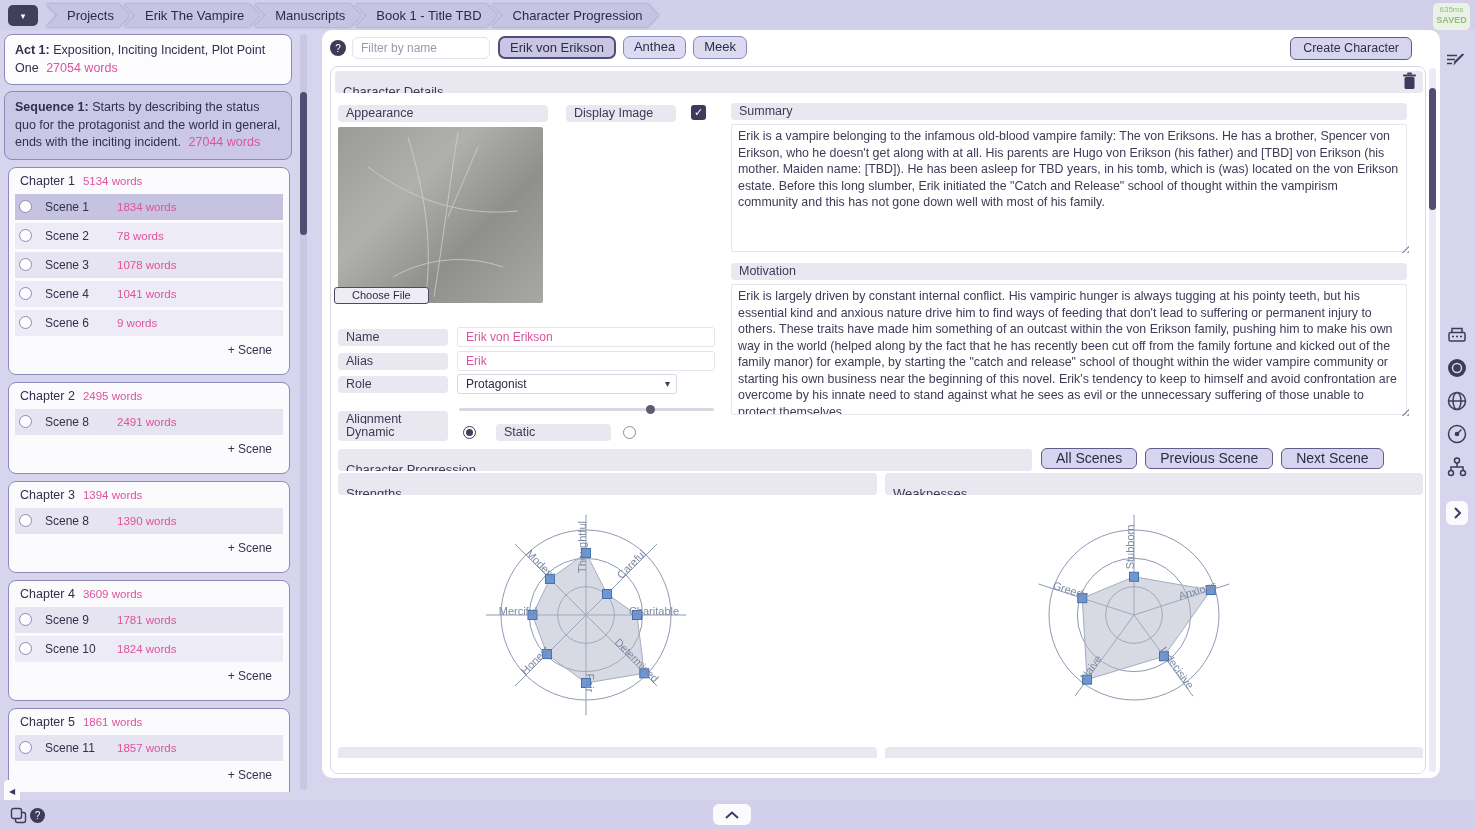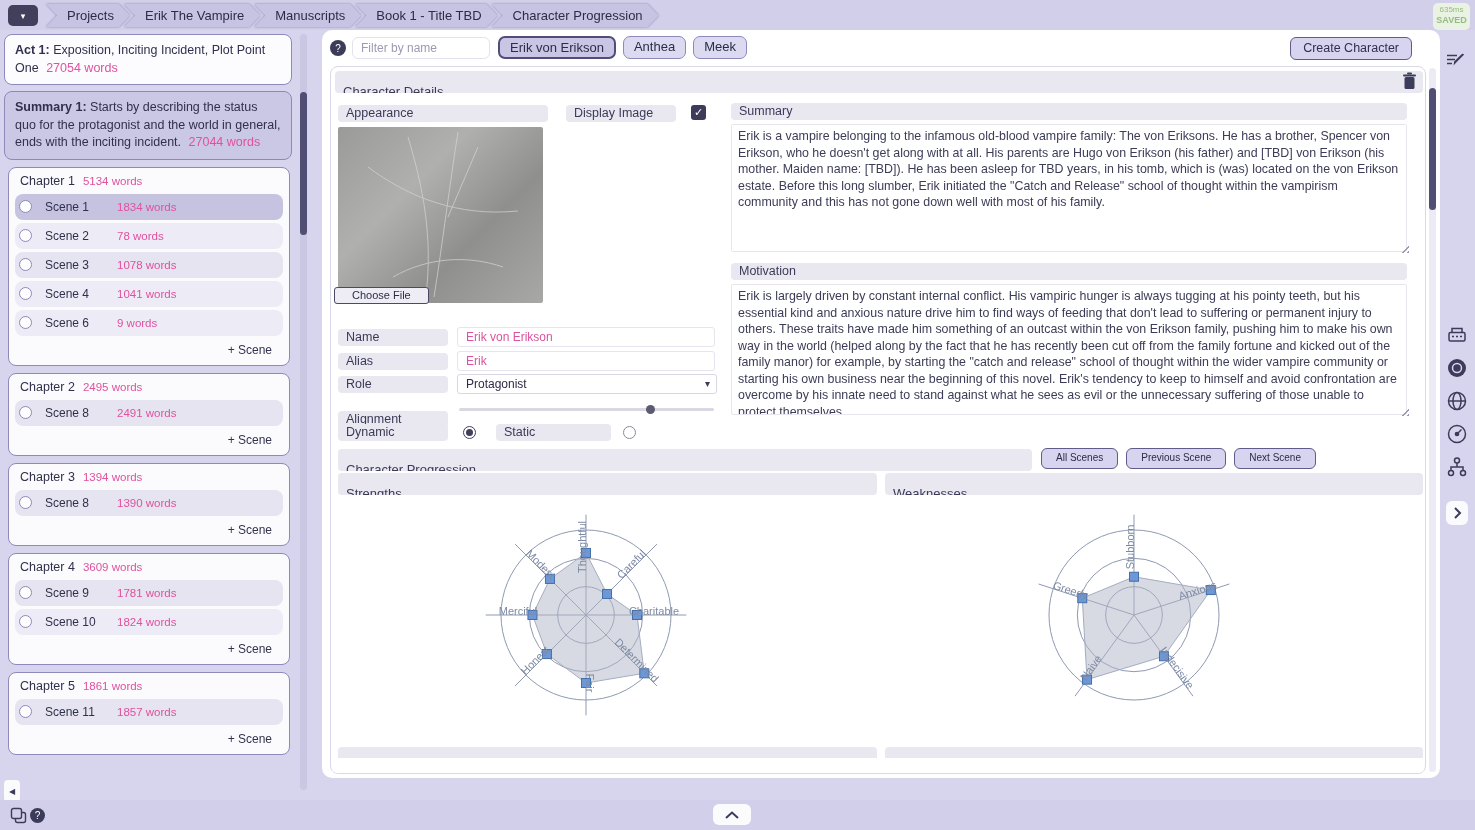--- a/index.html
+++ b/index.html
@@ -20,24 +20,24 @@
   .saved .lbl{font-size:9px;font-weight:bold}
   .compose{position:absolute;right:9px;top:50px;width:22px;height:22px}
 
   
   .sidebar{position:absolute;left:4px;top:34px;width:288px;height:758px;overflow:hidden}
   .card-border{border:1.5px solid #8d89bb;border-radius:8px}
   .act-card{background:#fcfcfe;padding:7px 10px;font-size:12.5px;line-height:1.4}
   .seq-card{background:#cbc8e6;margin-top:6px;padding:7px 10px;font-size:12.5px;line-height:1.4}
   .bold{font-weight:bold}
   .words{color:#e0519e;margin-left:4px}
-  .chapter-card{background:#fbfbfd;margin:7px 2px 0 4px;padding:2px 5px 6px}
+  .chapter-card{background:#fbfbfd;margin:7px 2px 0 4px;padding:2px 5px 15px}
   .chapter-head{padding:4px 6px 3px;font-size:12.5px;cursor:pointer}
   .chapter-head .words{font-size:11.5px;margin-left:8px}
-  .scene-row{position:relative;height:26px;margin:3px 1px;border-radius:8px;background:#e5e4f0;display:flex;align-items:center;padding-left:30px;font-size:12px;cursor:pointer}
+  .scene-row{position:relative;height:26px;margin:3px 1px;border-radius:0;background:#e5e4f0;display:flex;align-items:center;padding-left:30px;font-size:12px;cursor:pointer}
   .scene-row.alt{background:#edecf6}
   .scene-row.selected{background:#c6c3e1}
   .scene-handle{position:absolute;left:4px;top:6px;width:13px;height:13px;border:1.5px solid #8d89bb;border-radius:50%;background:#fdfdfe}
   .scene-name{width:60px}
   .scene-row .words{font-size:11.5px;margin-left:12px}
   .add-scene{text-align:right;padding:4px 12px 2px;font-size:12px;color:#33334f;cursor:pointer}
   .sb-track{position:absolute;left:300px;top:34px;width:7px;height:756px;background:#c9c7e2;border-radius:4px}
   .sb-thumb{position:absolute;left:0;top:58px;width:7px;height:143px;background:#514e74;border-radius:4px}
   .back-btn{position:absolute;left:4px;top:780px;width:16px;height:22px;background:#fbfbfd;border-radius:4px;display:flex;align-items:center;justify-content:center;font-size:8px;color:#3c3c5a;cursor:pointer}
 
@@ -49,40 +49,40 @@
   .tabs{position:absolute;left:176px;top:6px;display:flex;gap:7px}
   .tab{height:23px;line-height:20px;padding:0 10px;border-radius:7px;font-size:13px;background:#dcdaf0;border:1.5px solid #8d89bb;color:#2c2c47;white-space:nowrap;cursor:pointer}
   .tab.active{background:#c9c6e5;border:2px solid #514d78}
   .create-btn{position:absolute;right:28px;top:7px;height:23px;line-height:20px;padding:0 12px;background:#d6d4ee;border:1.5px solid #5f5b8a;border-radius:6px;font-size:12.5px;cursor:pointer}
   .main-track{position:absolute;right:4px;top:38px;width:7px;height:704px;background:#eceaf4;border-radius:4px}
   .main-thumb{position:absolute;top:20px;left:0;width:7px;height:122px;background:#514e74;border-radius:4px}
 
   .dcard{position:absolute;left:8px;top:36px;width:1096px;height:708px;border:1px solid #d9d8e6;border-radius:8px;overflow:hidden;background:#fff}
   .hdr{position:absolute;background:#e9e8f1;border-radius:4px;color:#3a3a57;font-size:13px;line-height:20px;height:20px;padding:11px 8px;white-space:nowrap;overflow:hidden}
   .pill{position:absolute;background:#e9e8f1;border-radius:4px;color:#3a3a57;font-size:12.5px;line-height:17px;height:17px;padding:0 8px;white-space:nowrap}
-  .btn{background:#d6d4ee;border:1.5px solid #5f5b8a;border-radius:6px;font-size:10px;height:21px;line-height:18px;text-align:left;padding:0 14px;color:#2c2c47;cursor:pointer;white-space:nowrap}
+  .btn{background:#d6d4ee;border:1.5px solid #5f5b8a;border-radius:6px;font-size:14px;height:21px;line-height:18px;text-align:left;padding:0 14px;color:#2c2c47;cursor:pointer;white-space:nowrap}
 
   [data-name="character-details-header"]{left:4px;top:4px;width:1088px}
   [data-name="trash-button"]{position:absolute;right:8px;top:5px;cursor:pointer}
   [data-name="appearance-label"]{left:7px;top:38px;width:210px}
   [data-name="display-image-label"]{left:235px;top:38px;width:110px}
   .checkbox{position:absolute;left:360px;top:38px;width:15px;height:15px;background:#3c3c5a;border-radius:3px;color:#fff;font-size:11px;line-height:15px;text-align:center;cursor:pointer}
   [data-name="appearance-image"]{position:absolute;left:7px;top:60px;width:205px;height:176px;border-radius:2px;background:linear-gradient(135deg,#9a9a98 0%,#b0b0ae 35%,#8f8f8d 65%,#a8a8a6 100%)}
   .choose-file{position:absolute;left:3px;top:220px;height:17px;line-height:14px;padding:0 17px;background:#eeedf5;border:1px solid #4a4a66;border-radius:3px;font-size:11px;color:#2c2c47;cursor:pointer}
   [data-name="name-label"]{left:7px;top:262px;width:110px}
   [data-name="alias-label"]{left:7px;top:286px;width:110px}
   [data-name="role-label"]{left:7px;top:309px;width:110px}
   [data-name="alignment-label"]{left:7px;top:344px;width:110px}
   [data-name="dynamic-label"]{left:7px;top:357px;width:110px}
   [data-name="static-label"]{left:165px;top:357px;width:115px}
   .field{position:absolute;left:126px;width:258px;height:20px;background:#fff;border:1px solid #e5e4ef;border-radius:3px;font-size:12px;line-height:18px;padding:0 8px;white-space:nowrap;overflow:hidden}
   .field.pink{color:#d9549c}
   [data-name="name-input"]{top:260px}
   [data-name="alias-input"]{top:284px}
-  .select{position:absolute;left:126px;top:307px;width:260px;height:20px;border:1px solid #d8d7e4;border-radius:3px;font-size:12px;line-height:18px;padding:0 8px;color:#2c2c47;cursor:pointer}
+  .select{position:absolute;left:126px;top:307px;width:220px;height:20px;border:1px solid #d8d7e4;border-radius:3px;font-size:12px;line-height:18px;padding:0 8px;color:#2c2c47;cursor:pointer}
   .select .caret{position:absolute;right:6px;top:0;font-size:10px;color:#3c3c5a}
   .slider{position:absolute;left:128px;top:341px;width:255px;height:3px;background:#d8d7e2;border-radius:2px;cursor:pointer}
   .slider .thumb{position:absolute;left:calc(75% - 4px);top:-3px;width:9px;height:9px;border-radius:50%;background:#5b5b72}
   .radio{position:absolute;width:13px;height:13px;border:1.5px solid #3f3f5c;border-radius:50%;cursor:pointer}
   .radio.off{border-color:#8a89a0}
   .radio.checked::after{content:"";position:absolute;inset:2px;background:#3f3f5c;border-radius:50%}
   [data-name="dynamic-radio"]{left:132px;top:359px}
   [data-name="static-radio"]{left:292px;top:359px}
 
   [data-name="summary-label"]{left:400px;top:36px;width:676px}
@@ -154,21 +154,21 @@
     </svg>
 </div>
 
 <aside class="sidebar" data-name="outline-sidebar">
   <div class="act-card card-border" data-name="act-card">
     <span class="bold" data-name="act-title">Act 1:</span>
     <span data-name="act-description">Exposition, Inciting Incident, Plot Point One</span>
     <span class="words" data-name="act-word-count">27054 words</span>
   </div>
   <div class="seq-card card-border" data-name="sequence-card">
-    <span class="bold" data-name="sequence-title">Summary 1:</span>
+    <span class="bold" data-name="sequence-title">Sequence 1:</span>
     <span data-name="sequence-description">Starts by describing the status quo for the protagonist and the world in general, ends with the inciting incident.</span>
     <span class="words" data-name="sequence-word-count">27044 words</span>
   </div>
   <div data-name="chapter-list">
       <div class="chapter-card card-border" data-name="chapter-card-chapter-1">
         <div class="chapter-head" data-name="chapter-header"><span data-name="chapter-title">Chapter 1</span><span class="words" data-name="chapter-word-count">5134 words</span></div>
         <div class="scene-row selected" data-name="scene-row-scene-1">
           <span class="scene-handle" data-name="drag-handle-icon"></span>
           <span class="scene-name" data-name="scene-name">Scene 1</span>
           <span class="words" data-name="scene-word-count">1834 words</span>

